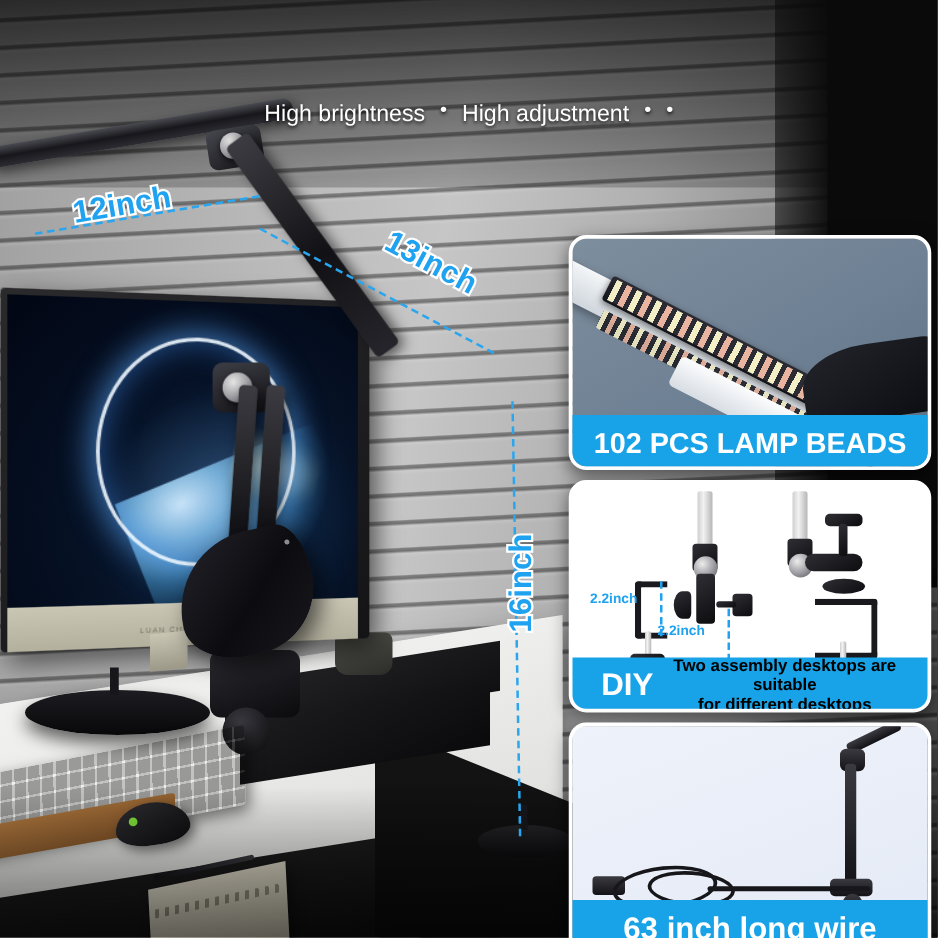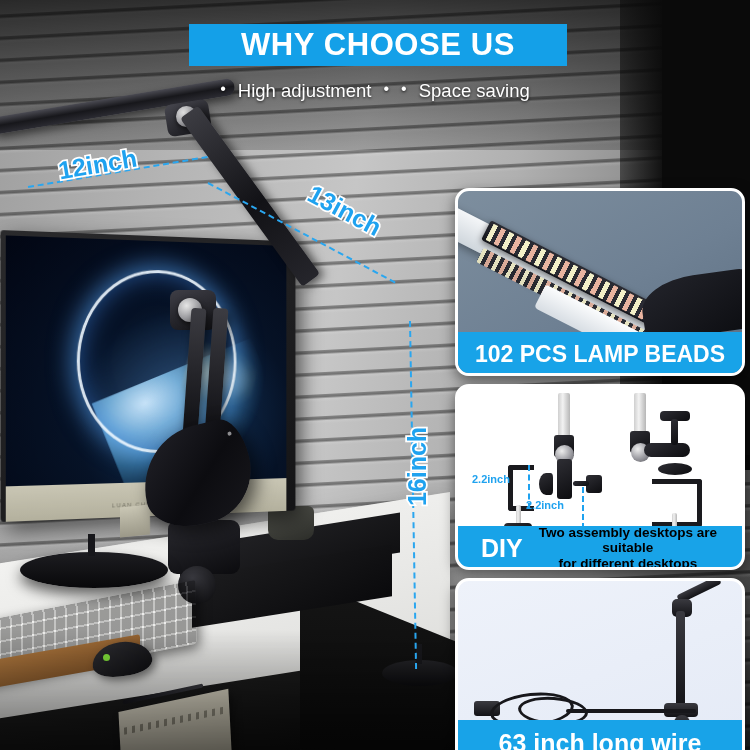--- a/index.html
+++ b/index.html
@@ -286,30 +286,27 @@
 
   <div class="dash" style="left:28px; top:186px; width:182px; transform:rotate(-9.5deg);"></div>
   <div class="dim-label" style="left:58px; top:150px; font-size:25px; transform:rotate(-9.5deg);">12inch</div>
 
   <div class="dash" style="left:208px; top:182px; width:212px; transform:rotate(28deg);"></div>
   <div class="dim-label" style="left:305px; top:196px; font-size:25px; transform:rotate(28deg);">13inch</div>
 
   <div class="dash" style="left:410px; top:320px; width:348px; transform:rotate(89deg); transform-origin:left center;"></div>
   <div class="dim-label" style="left:378px; top:452px; font-size:25px; transform:rotate(-90deg);">16inch</div>
 
-  <div class="title-banner">
-    <span>WHY CHOOSE US</span>
-  </div>
 
   <div class="subtitle">
+    <span>High brightness</span>
     <span class="dot">•</span>
     <span>High adjustment</span>
     <span class="dot">•</span>
     <span class="dot">•</span>
-    <span>Space saving</span>
   </div>
 
   <div class="panel" id="p1">
     <div class="diffuser-top"></div>
     <div class="bead-strip">
       <div class="beads"></div>
     </div>
     <div class="beads2"></div>
     <div class="diffuser-bot"></div>
     <div class="p1-dark"></div>

